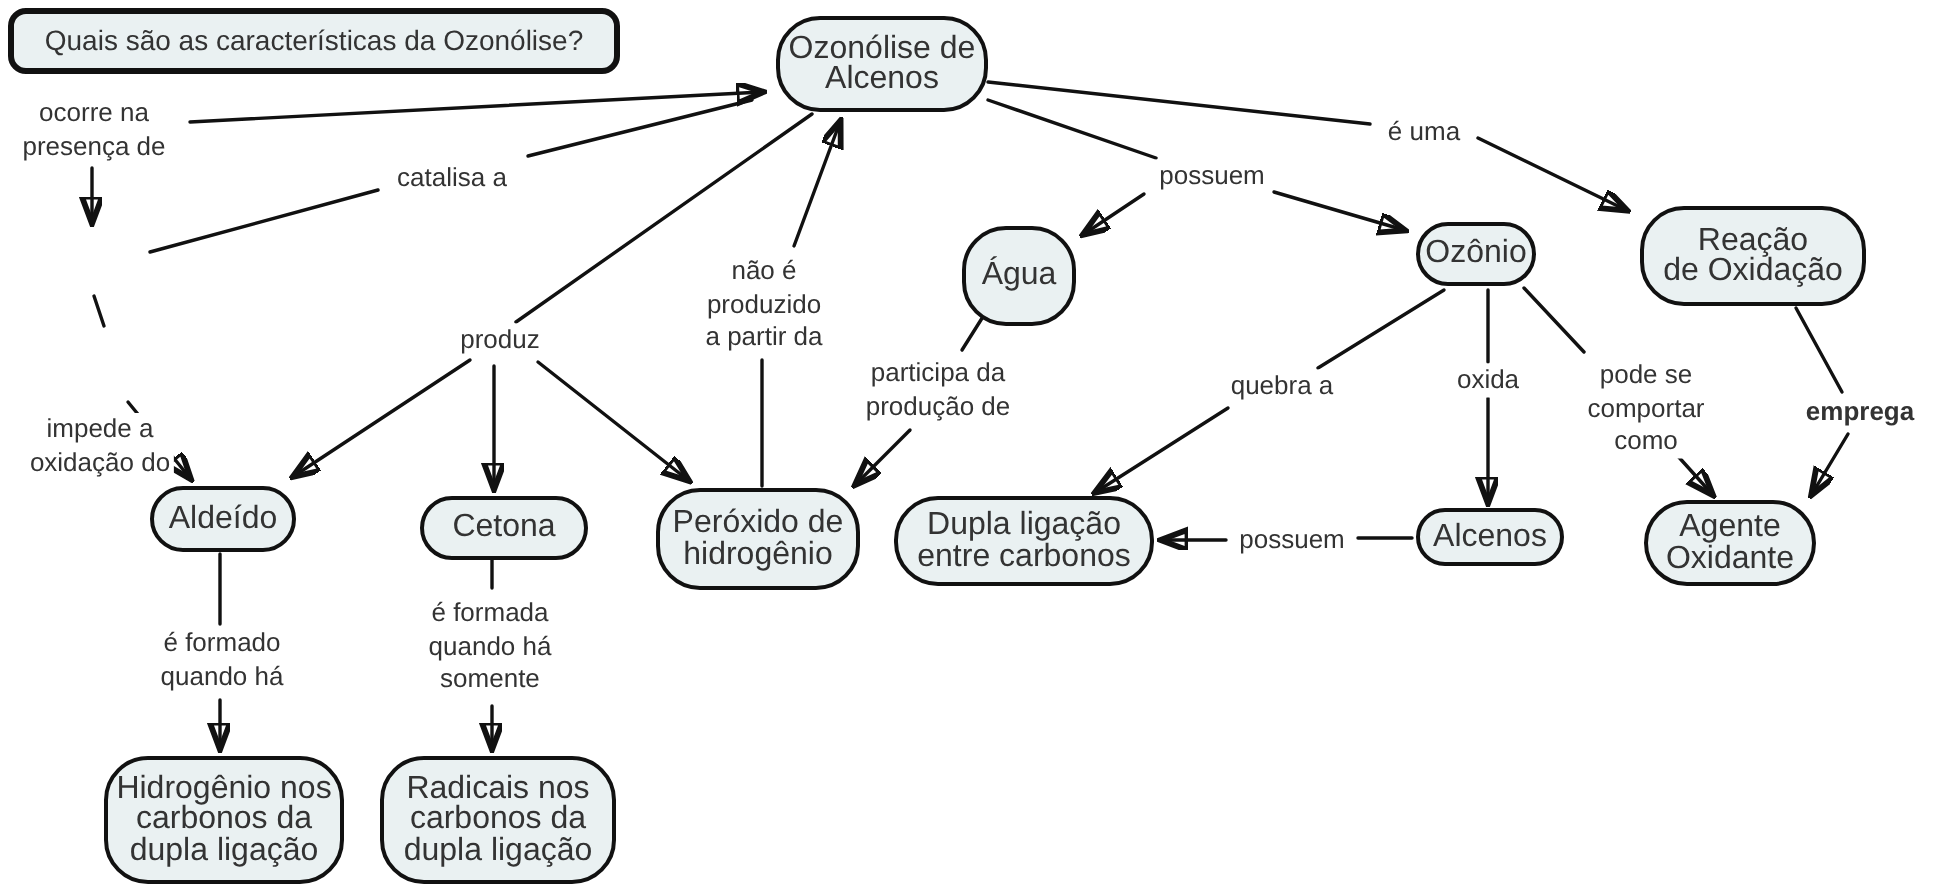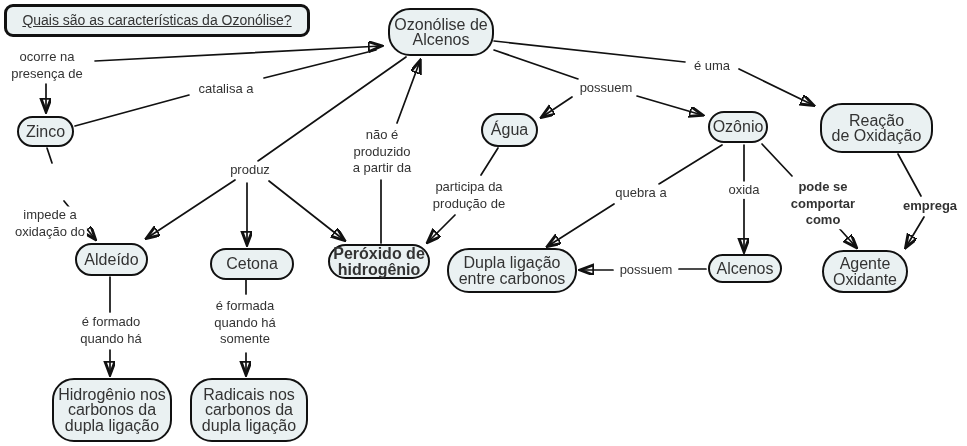--- a/index.html
+++ b/index.html
@@ -22,21 +22,20 @@
     text-align:center;
     white-space:pre-line;
     font-size:16px; line-height:15.5px;
     color:#333333;
     padding:1px 3px;
   }
   .question {
     border-width:3px;
     border-radius:9px;
     font-size:14px;
-    text-decoration:underline;
   }
   .lbl {
     position:absolute;
     transform:translate(-50%,-50%);
     white-space:pre;
     text-align:center;
     font-size:13px; line-height:16.5px;
     color:#333333;
     background:#ffffff;
     padding:0 2px;
@@ -85,28 +84,27 @@
     <path d="M613,270 L581,270" marker-end="url(#arrow)"></path>
     <path d="M110,277 L110,312"></path>
     <path d="M110,350 L110,374" marker-end="url(#arrow)"></path>
     <path d="M246,280 L246,294"></path>
     <path d="M246,353 L246,374" marker-end="url(#arrow)"></path>
   </svg>
 
   <div class="node question" style="left:4px;top:4px;width:306px;height:33px;">Quais são as características da Ozonólise?</div>
   <div class="node" style="left:388px;top:8px;width:106px;height:48px;">Ozonólise de
 Alcenos</div>
-  <div class="node" style="left:17px;top:116px;width:57px;height:31px;">Zinco</div>
-  <div class="node" style="left:481px;top:113px;width:57px;height:34px;">Água</div>
+  <div class="node" style="left:481px;top:113px;width:57px;height:50px;">Água</div>
   <div class="node" style="left:708px;top:111px;width:60px;height:32px;">Ozônio</div>
   <div class="node" style="left:75px;top:243px;width:73px;height:33px;">Aldeído</div>
   <div class="node" style="left:820px;top:103px;width:113px;height:50px;">Reação
 de Oxidação</div>
   <div class="node" style="left:210px;top:248px;width:84px;height:32px;">Cetona</div>
-  <div class="node" style="left:328px;top:244px;width:102px;height:35px;font-weight:bold;">Peróxido de
+  <div class="node" style="left:328px;top:244px;width:102px;height:51px;">Peróxido de
 hidrogênio</div>
   <div class="node" style="left:447px;top:248px;width:130px;height:45px;">Dupla ligação
 entre carbonos</div>
   <div class="node" style="left:708px;top:254px;width:74px;height:29px;">Alcenos</div>
   <div class="node" style="left:822px;top:250px;width:86px;height:43px;">Agente
 Oxidante</div>
   <div class="node" style="left:52px;top:378px;width:120px;height:64px;">Hidrogênio nos
 carbonos da
 dupla ligação</div>
   <div class="node" style="left:190px;top:378px;width:118px;height:64px;">Radicais nos
@@ -119,21 +117,21 @@
   <div class="lbl" style="left:382px;top:152px;">não é
 produzido
 a partir da</div>
   <div class="lbl" style="left:712px;top:66px;">é uma</div>
   <div class="lbl" style="left:606px;top:88px;">possuem</div>
   <div class="lbl" style="left:250px;top:170px;">produz</div>
   <div class="lbl" style="left:469px;top:195px;">participa da
 produção de</div>
   <div class="lbl" style="left:641px;top:193px;">quebra a</div>
   <div class="lbl" style="left:744px;top:190px;">oxida</div>
-  <div class="lbl" style="left:823px;top:204px;font-weight:bold;">pode se
+  <div class="lbl" style="left:823px;top:204px;">pode se
 comportar
 como</div>
   <div class="lbl bold" style="left:930px;top:206px;">emprega</div>
   <div class="lbl" style="left:50px;top:181px;margin-top:42px;">impede a
 oxidação do</div>
   <div class="lbl" style="left:111px;top:330px;">é formado
 quando há</div>
   <div class="lbl" style="left:245px;top:323px;">é formada
 quando há
 somente</div>

